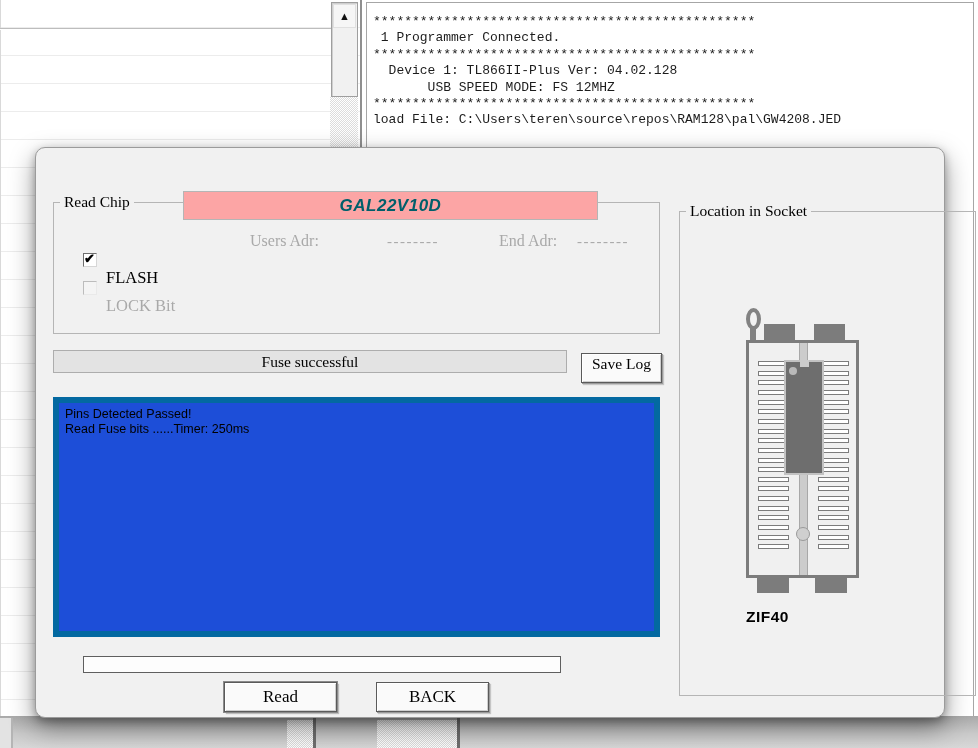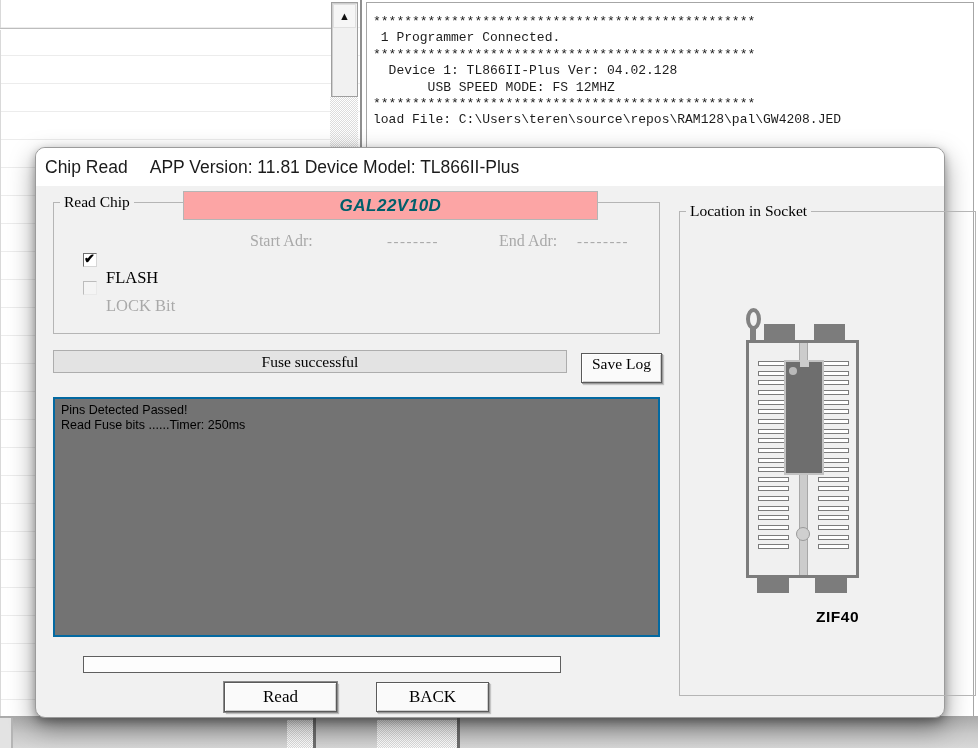--- a/index.html
+++ b/index.html
@@ -74,22 +74,22 @@
   .adr-label { position:absolute; font-size:16px; color:var(--disabled-color,#a9a9a9); }
   .adr-value { position:absolute; font-size:15px; color:var(--disabled-color,#a9a9a9); letter-spacing:1.5px; }
 
   #status-bar { left:17px; top:164px; width:514px; height:23px; background:#e3e3e3;
     border:1px solid #adadad; text-align:center; line-height:21px; font-size:15.5px; color:#000; }
 
   .win-btn { background:#fafafa; border:1px solid #5a5a5a; text-align:center; color:#000;
     box-shadow:inset 1px 1px 0 #fff, inset -1px -1px 0 #cfcfcf, 1px 1px 0 #9a9a9a, 2px 2px 1px rgba(0,0,0,.18); }
   #save-log-btn { left:545px; top:167px; width:81px; height:30px; font-size:15.5px; line-height:20px; }
 
-  #result-log { left:17px; top:211px; width:607px; height:240px; background:#737373;
-    border:2px solid #0369a1; padding:4px 6px; font-family:"Liberation Sans", sans-serif;
+  #result-log { left:17px; top:211px; width:607px; height:240px; background:#1d4ed8;
+    border:6px solid #0369a1; padding:4px 6px; font-family:"Liberation Sans", sans-serif;
     font-size:12.5px; line-height:15px; color:#000; white-space:pre; overflow:hidden; }
 
   #progress-bar { left:47px; top:470px; width:478px; height:17px; background:#fdfdfd;
     border:1px solid #5f5f5f; }
   #progress-fill { height:100%; background:#2bbf4e; width:0; }
 
   #read-btn { left:188px; top:496px; width:113px; height:30px; font-size:17px; line-height:27px;
     box-shadow:inset 1px 1px 0 #fff, inset -1px -1px 0 #cfcfcf, 0 0 0 1px #8a8a8a, 2px 2px 1px rgba(0,0,0,.22); }
   #back-btn { left:340px; top:496px; width:113px; height:30px; font-size:17px; line-height:27px; }
 
@@ -108,21 +108,21 @@
     border:1px solid var(--socket-gray,#7c7c7c); }
   #center-channel { left:50px; top:0; width:9px; height:232px; background:#cccccc;
     border-left:1px solid #a8a8a8; border-right:1px solid #a8a8a8; }
   #channel-screw { left:47px; top:184px; width:14px; height:14px; border-radius:50%;
     background:#cfcfcf; border:1px solid #9a9a9a; }
   #chip { left:35px; top:17px; width:40px; height:115px; background:#6e6e6e; border:2px solid #c2c2c2; }
   #chip-notch { left:14px; top:-2px; width:9px; height:7px; background:#cccccc; }
   #chip-dot { left:3px; top:5px; width:8px; height:8px; border-radius:50%; background:#b9b9b9; }
   .bottom-tab { top:366px; width:32px; height:15px; background:var(--socket-gray,#7c7c7c); }
   #bottom-tab-1 { left:77px; } #bottom-tab-2 { left:135px; }
-  #socket-name { left:66px; top:396px; width:113px; text-align:right; font-size:15.5px;
+  #socket-name { left:66px; top:396px; width:113px; text-align:left; font-size:15.5px;
     font-weight:600; color:#000; letter-spacing:.5px; }
 </style>
 </head>
 <body>
 
 <div id="stage">
 
   <div id="left-panel" class="abs"></div>
   <div id="left-groove" class="abs"></div>
 
@@ -149,45 +149,41 @@
 
   <div id="bottom-strip" class="abs"></div>
   <div id="bottom-left-sliver" class="abs"></div>
   <div id="bottom-vline-a" class="abs"></div>
   <div id="bottom-dither-a" class="abs dither"></div>
   <div id="bottom-vline-b" class="abs"></div>
   <div id="bottom-dither-b" class="abs dither"></div>
   <div id="bottom-vline-c" class="abs"></div>
 
   <div id="dialog" class="abs">
-    <div id="dialog-titlebar">
-      <span id="dialog-title">Chip Read</span>
-      <span id="dialog-subtitle">APP Version: 11.81 Device Model: TL866II-Plus</span>
-    </div>
 
     <div id="dialog-body">
 
       <div id="chip-banner" class="abs">GAL22V10D</div>
 
       <div id="read-range-group" class="groupbox serif">
         <span class="gb-label serif">Read Chip</span>
 
         <div class="cb-row" style="left:29px; top:28px;">
           <span class="checkbox">
             <span class="check">✔</span>
           </span>
           <span class="cb-label serif">FLASH</span>
         </div>
 
         <div class="cb-row" style="left:29px; top:56px;">
           <span class="checkbox disabled"></span>
           <span class="cb-label serif disabled">LOCK Bit</span>
         </div>
 
-        <span class="adr-label serif" style="left:196px; top:29px;">Start Adr:</span>
+        <span class="adr-label serif" style="left:196px; top:29px;">Users Adr:</span>
         <span class="adr-value serif" style="left:333px; top:30px;">--------</span>
         <span class="adr-label serif" style="left:445px; top:29px;">End Adr:</span>
         <span class="adr-value serif" style="left:523px; top:30px;">--------</span>
       </div>
 
       <div id="status-bar" class="abs serif">
         <span>Fuse successful</span>
       </div>
 
       <div id="save-log-btn" class="abs win-btn serif">Save Log</div>

